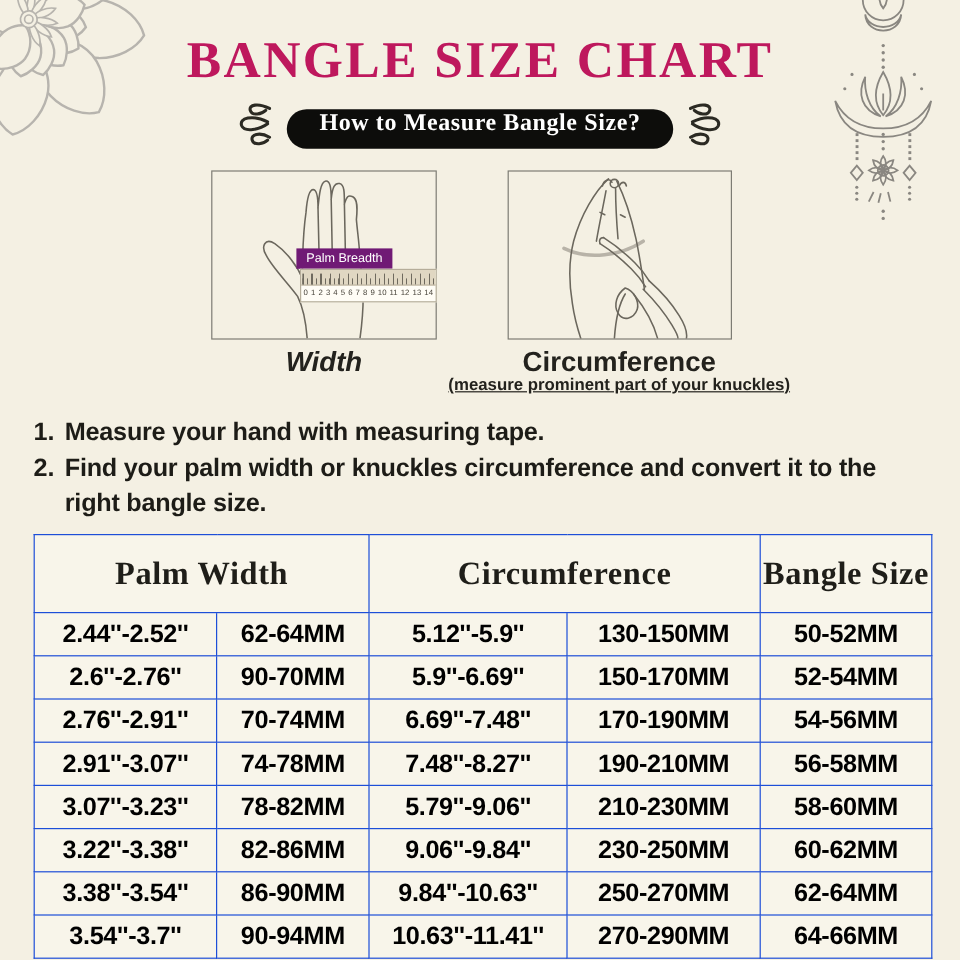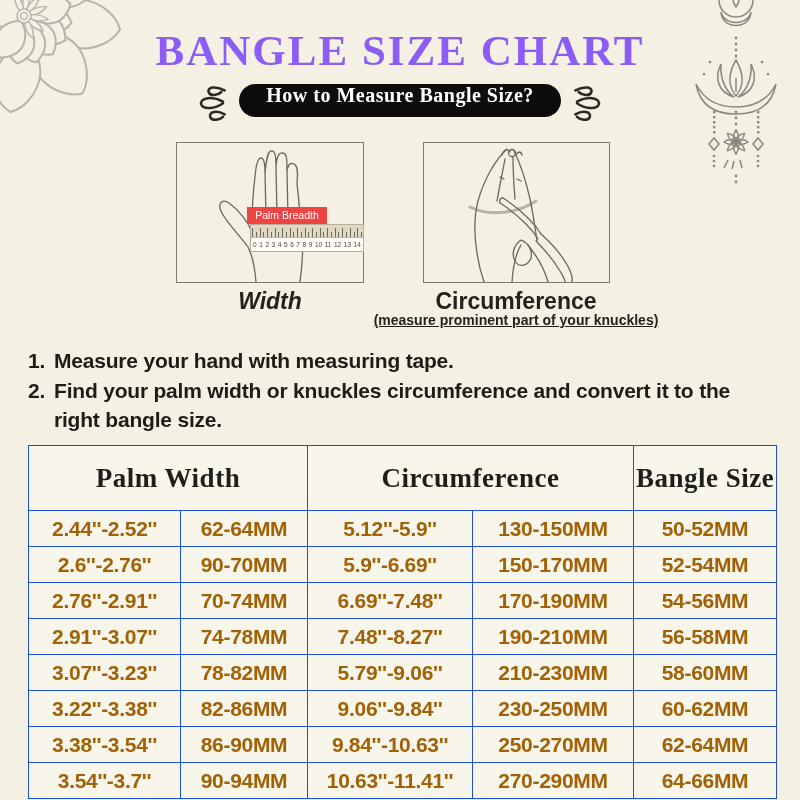--- a/index.html
+++ b/index.html
@@ -3,33 +3,33 @@
 <meta charset="utf-8">
 <style>
   html,body{margin:0;padding:0;}
   .canvas{position:relative;width:800px;height:800px;background:#f4f0e3;overflow:hidden;
           font-family:"Liberation Sans",sans-serif;}
   
   .mandala{position:absolute;left:0;top:0;}
   .pendant{position:absolute;right:6px;top:0;}
   
   .title{position:absolute;top:27px;left:0;width:100%;text-align:center;
-         font:700 43px/1.1 "Liberation Serif",serif;letter-spacing:2px;color:#8b5cf6;}
+         font:700 43px/1.1 "Liberation Serif",serif;letter-spacing:2px;color:#be185d;}
   
   .pill-row{position:absolute;top:84px;left:0;width:100%;display:flex;
-            justify-content:center;align-items:flex-start;gap:9px;}
+            justify-content:center;align-items:flex-end;gap:9px;}
   .pill{background:#0d0d0b;color:#ffffff;border-radius:17px;height:33px;line-height:33px;
         padding:0 27px;font:700 20px "Liberation Serif",serif;letter-spacing:0.5px;}
   
   .illus{position:absolute;top:142px;height:141px;border:1px solid #7d7c74;box-sizing:border-box;}
   .illus-width{left:176px;width:188px;}
   .illus-circ{left:423px;width:187px;}
   .illus svg{position:absolute;left:0;top:0;}
   
-  .ruler-label{position:absolute;left:70px;top:64px;width:80px;height:17px;background:#ef4444;
+  .ruler-label{position:absolute;left:70px;top:64px;width:80px;height:17px;background:#701a75;
                color:#fff;font:400 10.5px/17px "Liberation Sans",sans-serif;text-align:center;}
   .ruler-body{position:absolute;left:73px;top:81px;width:112px;border:1px solid #b5ad9a;
               background:#fffdf6;}
   .ruler-ticks{position:relative;height:12px;background:#e0d7c2;border-bottom:1px solid #c0b8a4;}
   .t-small{position:absolute;left:1px;right:0;bottom:0;height:5px;
            background:repeating-linear-gradient(90deg,#6f6a5e 0 1px,transparent 1px 3.76px);}
   .t-big{position:absolute;left:1px;right:0;bottom:0;height:9px;
          background:repeating-linear-gradient(90deg,#6f6a5e 0 1px,transparent 1px 7.53px);}
   .ruler-nums{display:flex;justify-content:space-between;padding:0 2px;height:13px;
               font:400 6.5px/13px "Liberation Sans",sans-serif;color:#4a463d;}
@@ -42,21 +42,21 @@
   
   .instructions{position:absolute;left:28px;top:346px;width:742px;margin:0;padding:0;list-style:none;}
   .instructions li{position:relative;padding-left:26px;font:700 21px/29.5px "Liberation Sans",sans-serif;
                    color:#1d1c17;letter-spacing:-0.2px;}
   .instructions .num{position:absolute;left:0;top:0;}
   
   .size-table{position:absolute;left:28px;top:445px;width:748px;border-collapse:collapse;
               table-layout:fixed;background:#f8f5ea;}
   .size-table th,.size-table td{border:1px solid #1d4ed8;text-align:center;padding:0;}
   .size-table th{height:64px;font:700 27px "Liberation Serif",serif;color:#1f1e19;letter-spacing:0.5px;}
-  .size-table td{height:35px;font:700 21px "Liberation Sans",sans-serif;color:#a16207;letter-spacing:-0.3px;}
+  .size-table td{height:35px;font:700 21px "Liberation Sans",sans-serif;color:#000000;letter-spacing:-0.3px;}
 </style>
 </head>
 <body>
 
 <div class="canvas">
 
   <svg class="mandala" width="140" height="145" viewBox="0 0 140 145">
     <g transform="rotate(8 24 16)" stroke="#b7b4ae" stroke-width="2" fill="#f4f0e3">
       <g>
         <path id="bp" d="M 46 16 C 52 32 70 42 86 40 C 102 38 116 28 121 16 C 116 4 102 -6 86 -8 C 70 -10 52 0 46 16 Z"></path>

